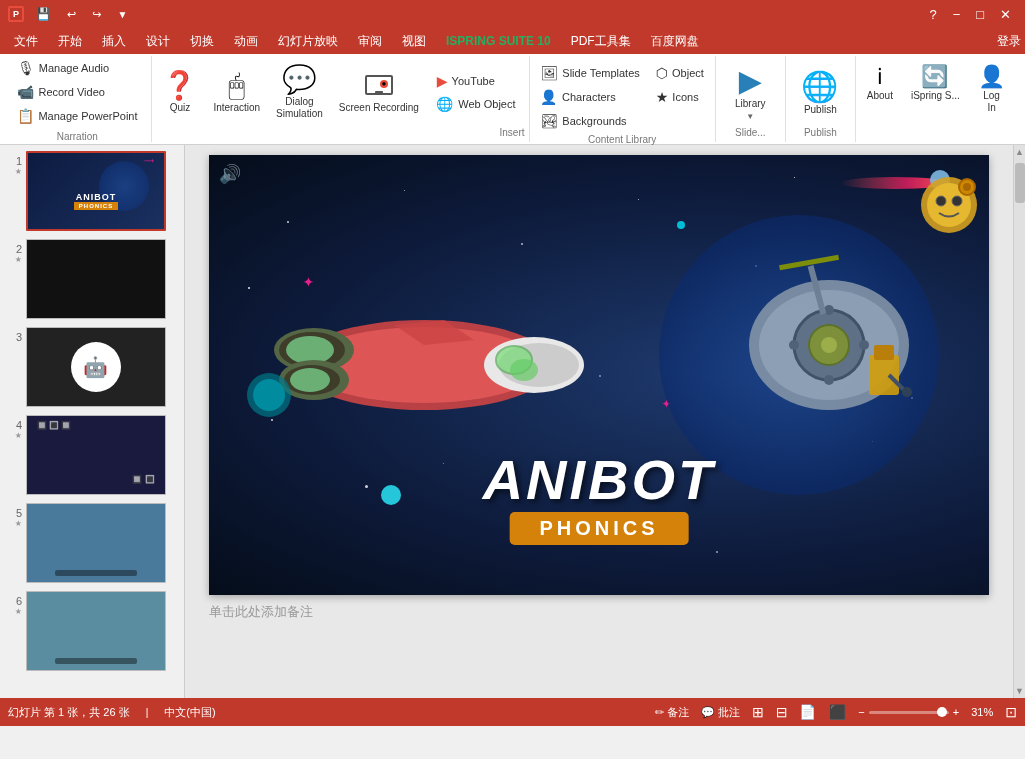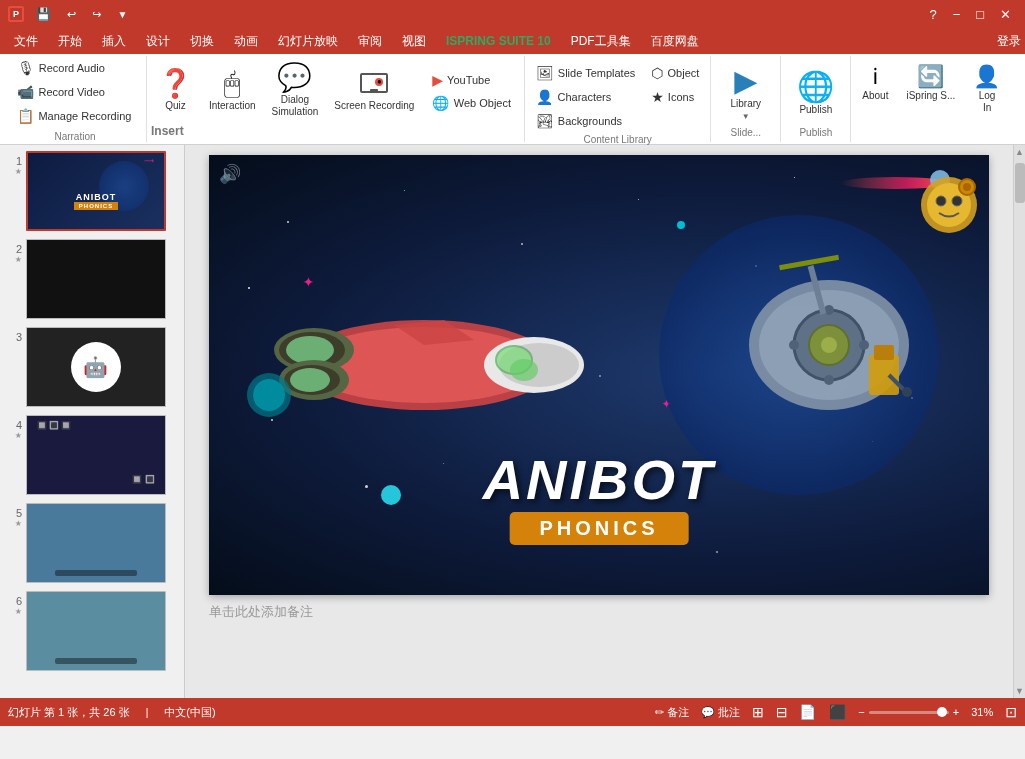--- a/index.html
+++ b/index.html
@@ -266,25 +266,24 @@
       padding: 0 4px;
     }
     .rgb-top {
       display: flex;
       flex: 1;
       align-items: center;
       gap: 2px;
       padding-top: 4px;
     }
     .rgb-label {
-      font-size: 12px;
+      font-size: 10px;
       color: #777;
-      text-align: left;
+      text-align: right;
       padding: 2px 0 4px;
-      font-weight: bold;
     }
 
     .small-btn-row {
       display: flex;
       flex-direction: column;
       gap: 1px;
       padding: 4px 2px;
     }
 
     .youtube-icon { color: #e74c3c; font-size: 14px; }
@@ -429,29 +428,29 @@
   <div class="menu-item">百度网盘</div>
   <div style="margin-left:auto;color:white;font-size:12px;cursor:pointer;">登录</div>
 </div>
 
 <div class="ribbon" style="position:relative;">
   <div class="ribbon-content">
 
     <div class="narration-group">
       <div class="ribbon-btn-small">
         <span class="btn-icon-sm">🎙</span>
-        <span>Record Audio</span>
+        <span>Manage Audio</span>
       </div>
       <div class="ribbon-btn-small">
         <span class="btn-icon-sm">📹</span>
         <span>Record Video</span>
       </div>
       <div class="ribbon-btn-small">
         <span class="btn-icon-sm">📋</span>
-        <span>Manage Recording</span>
+        <span>Manage PowerPoint</span>
       </div>
       <div class="ribbon-group-label">Narration</div>
     </div>
 
     <div class="ribbon-group-wrapper">
       <div class="rgb-top">
         <div class="ribbon-btn">
           <span class="btn-icon" style="font-size:28px;">❓</span>
           <span class="btn-label">Quiz</span>
         </div>

